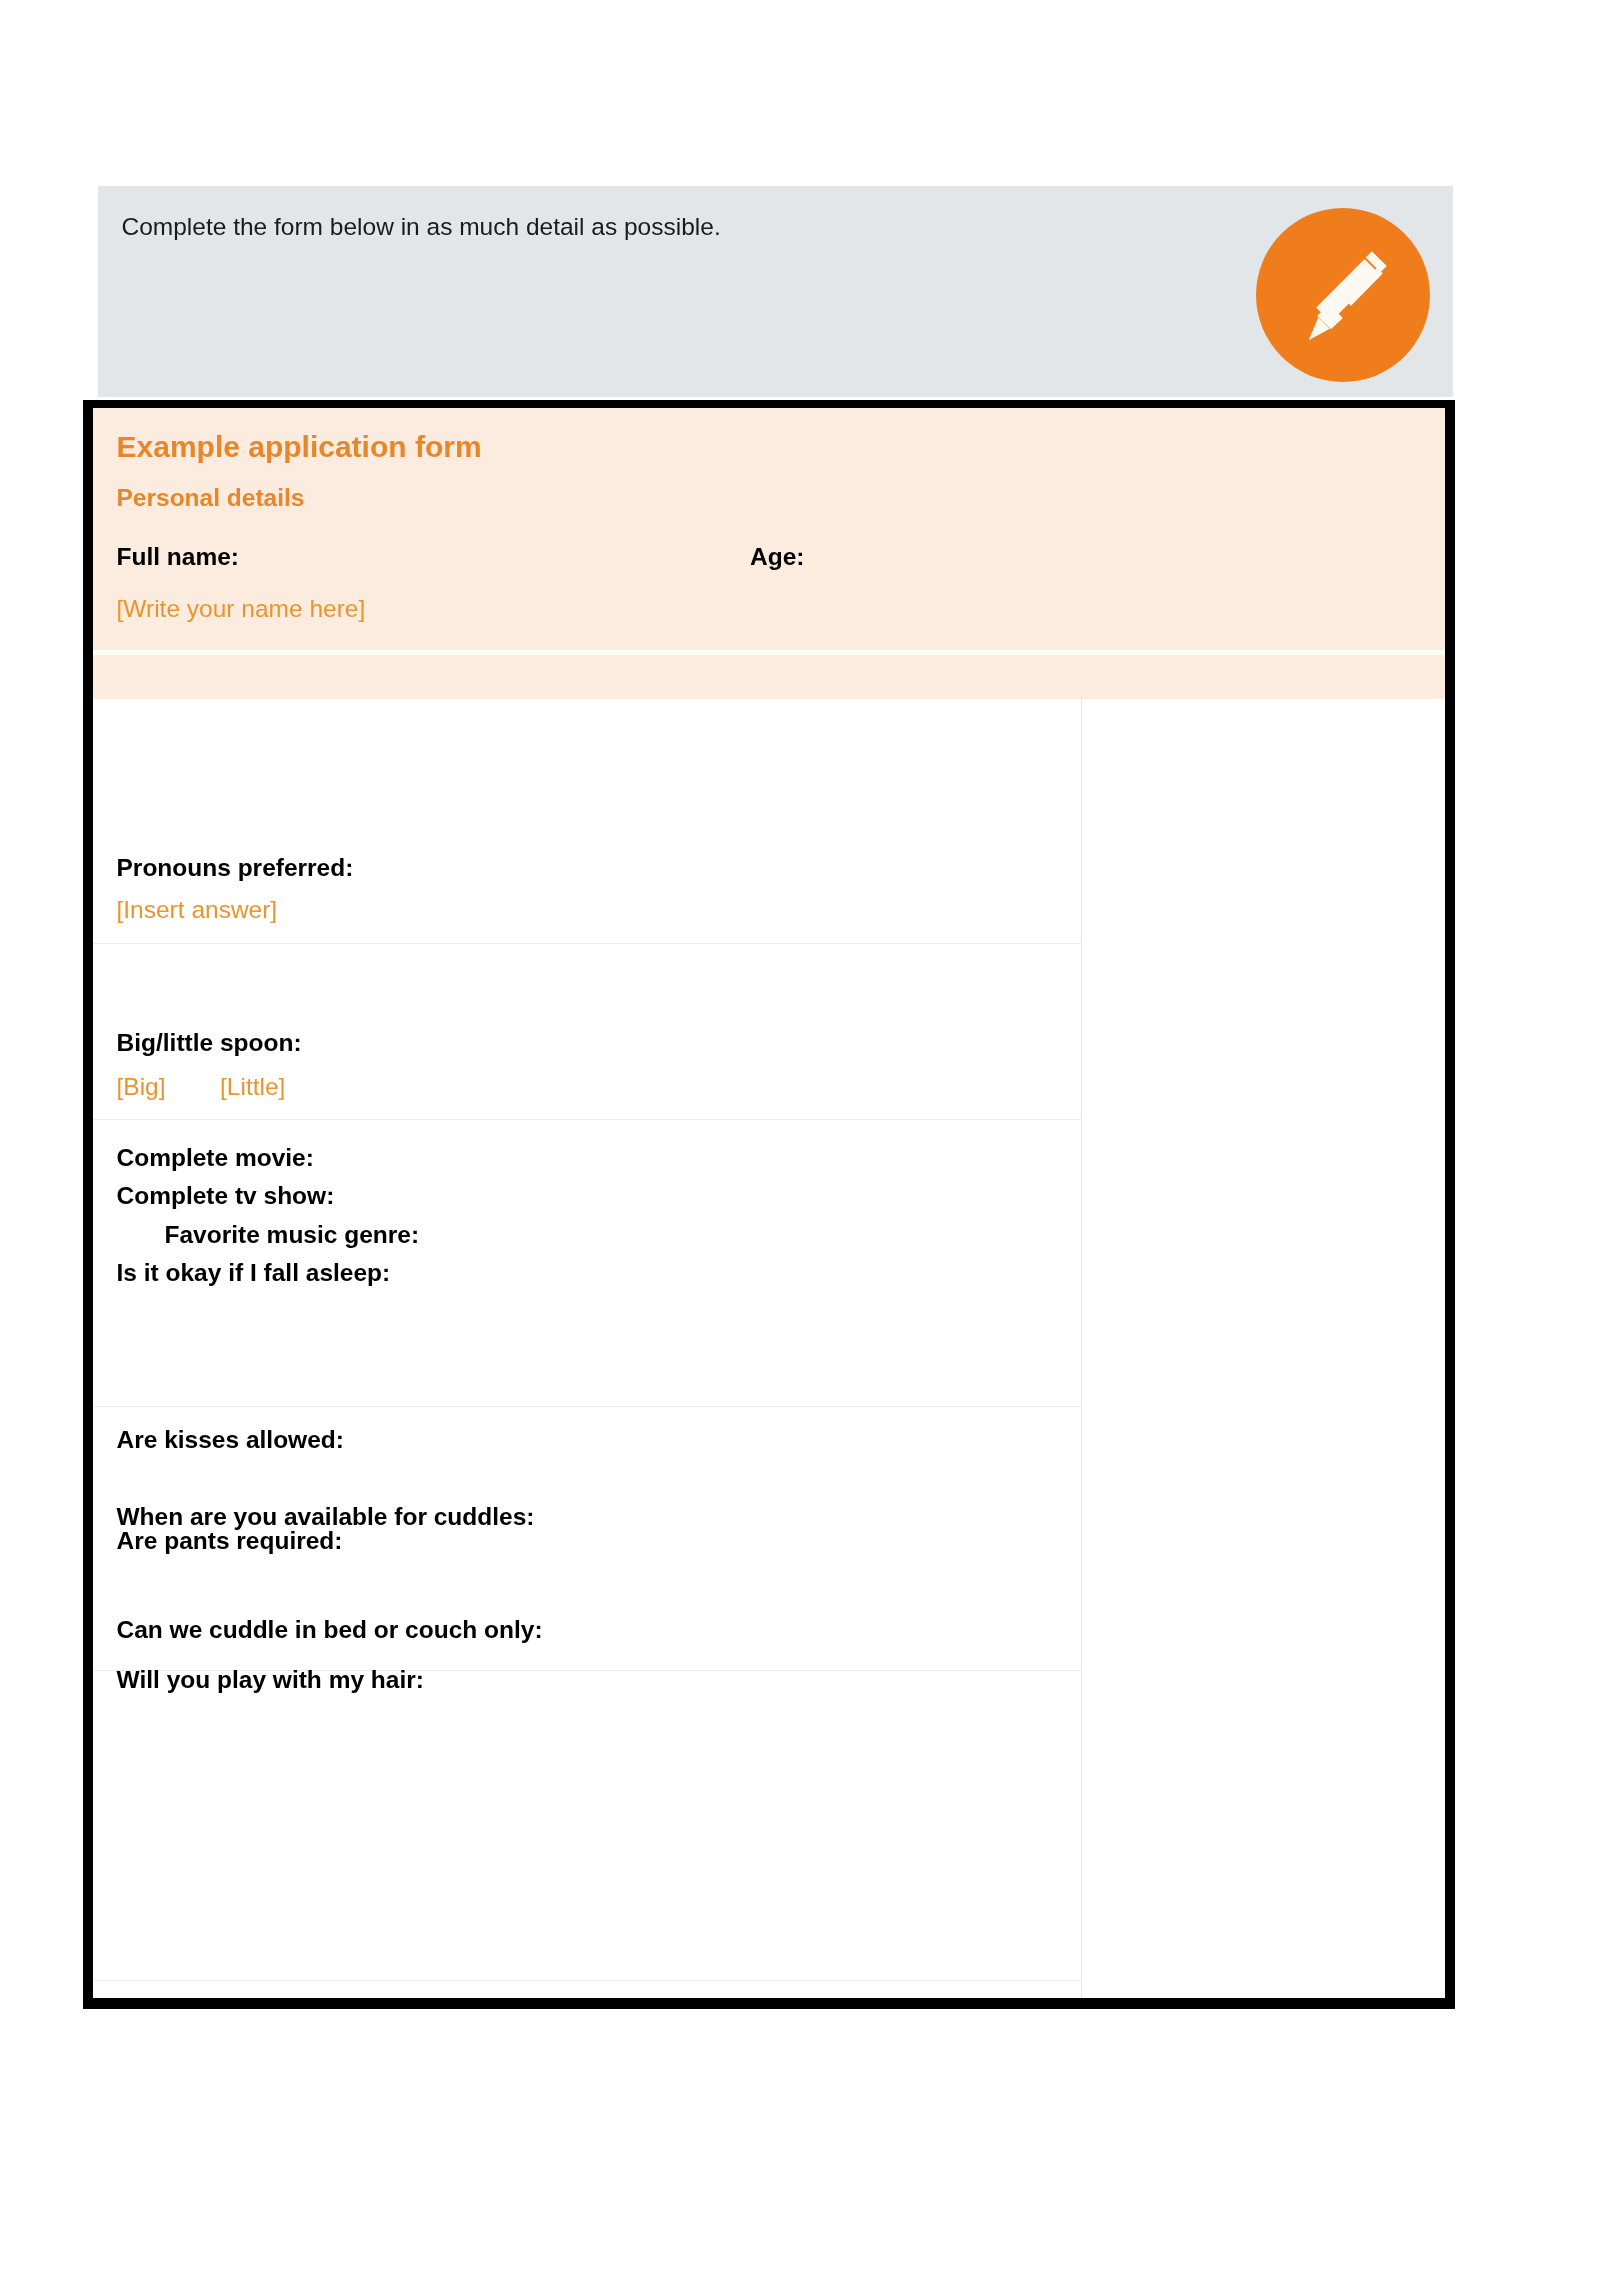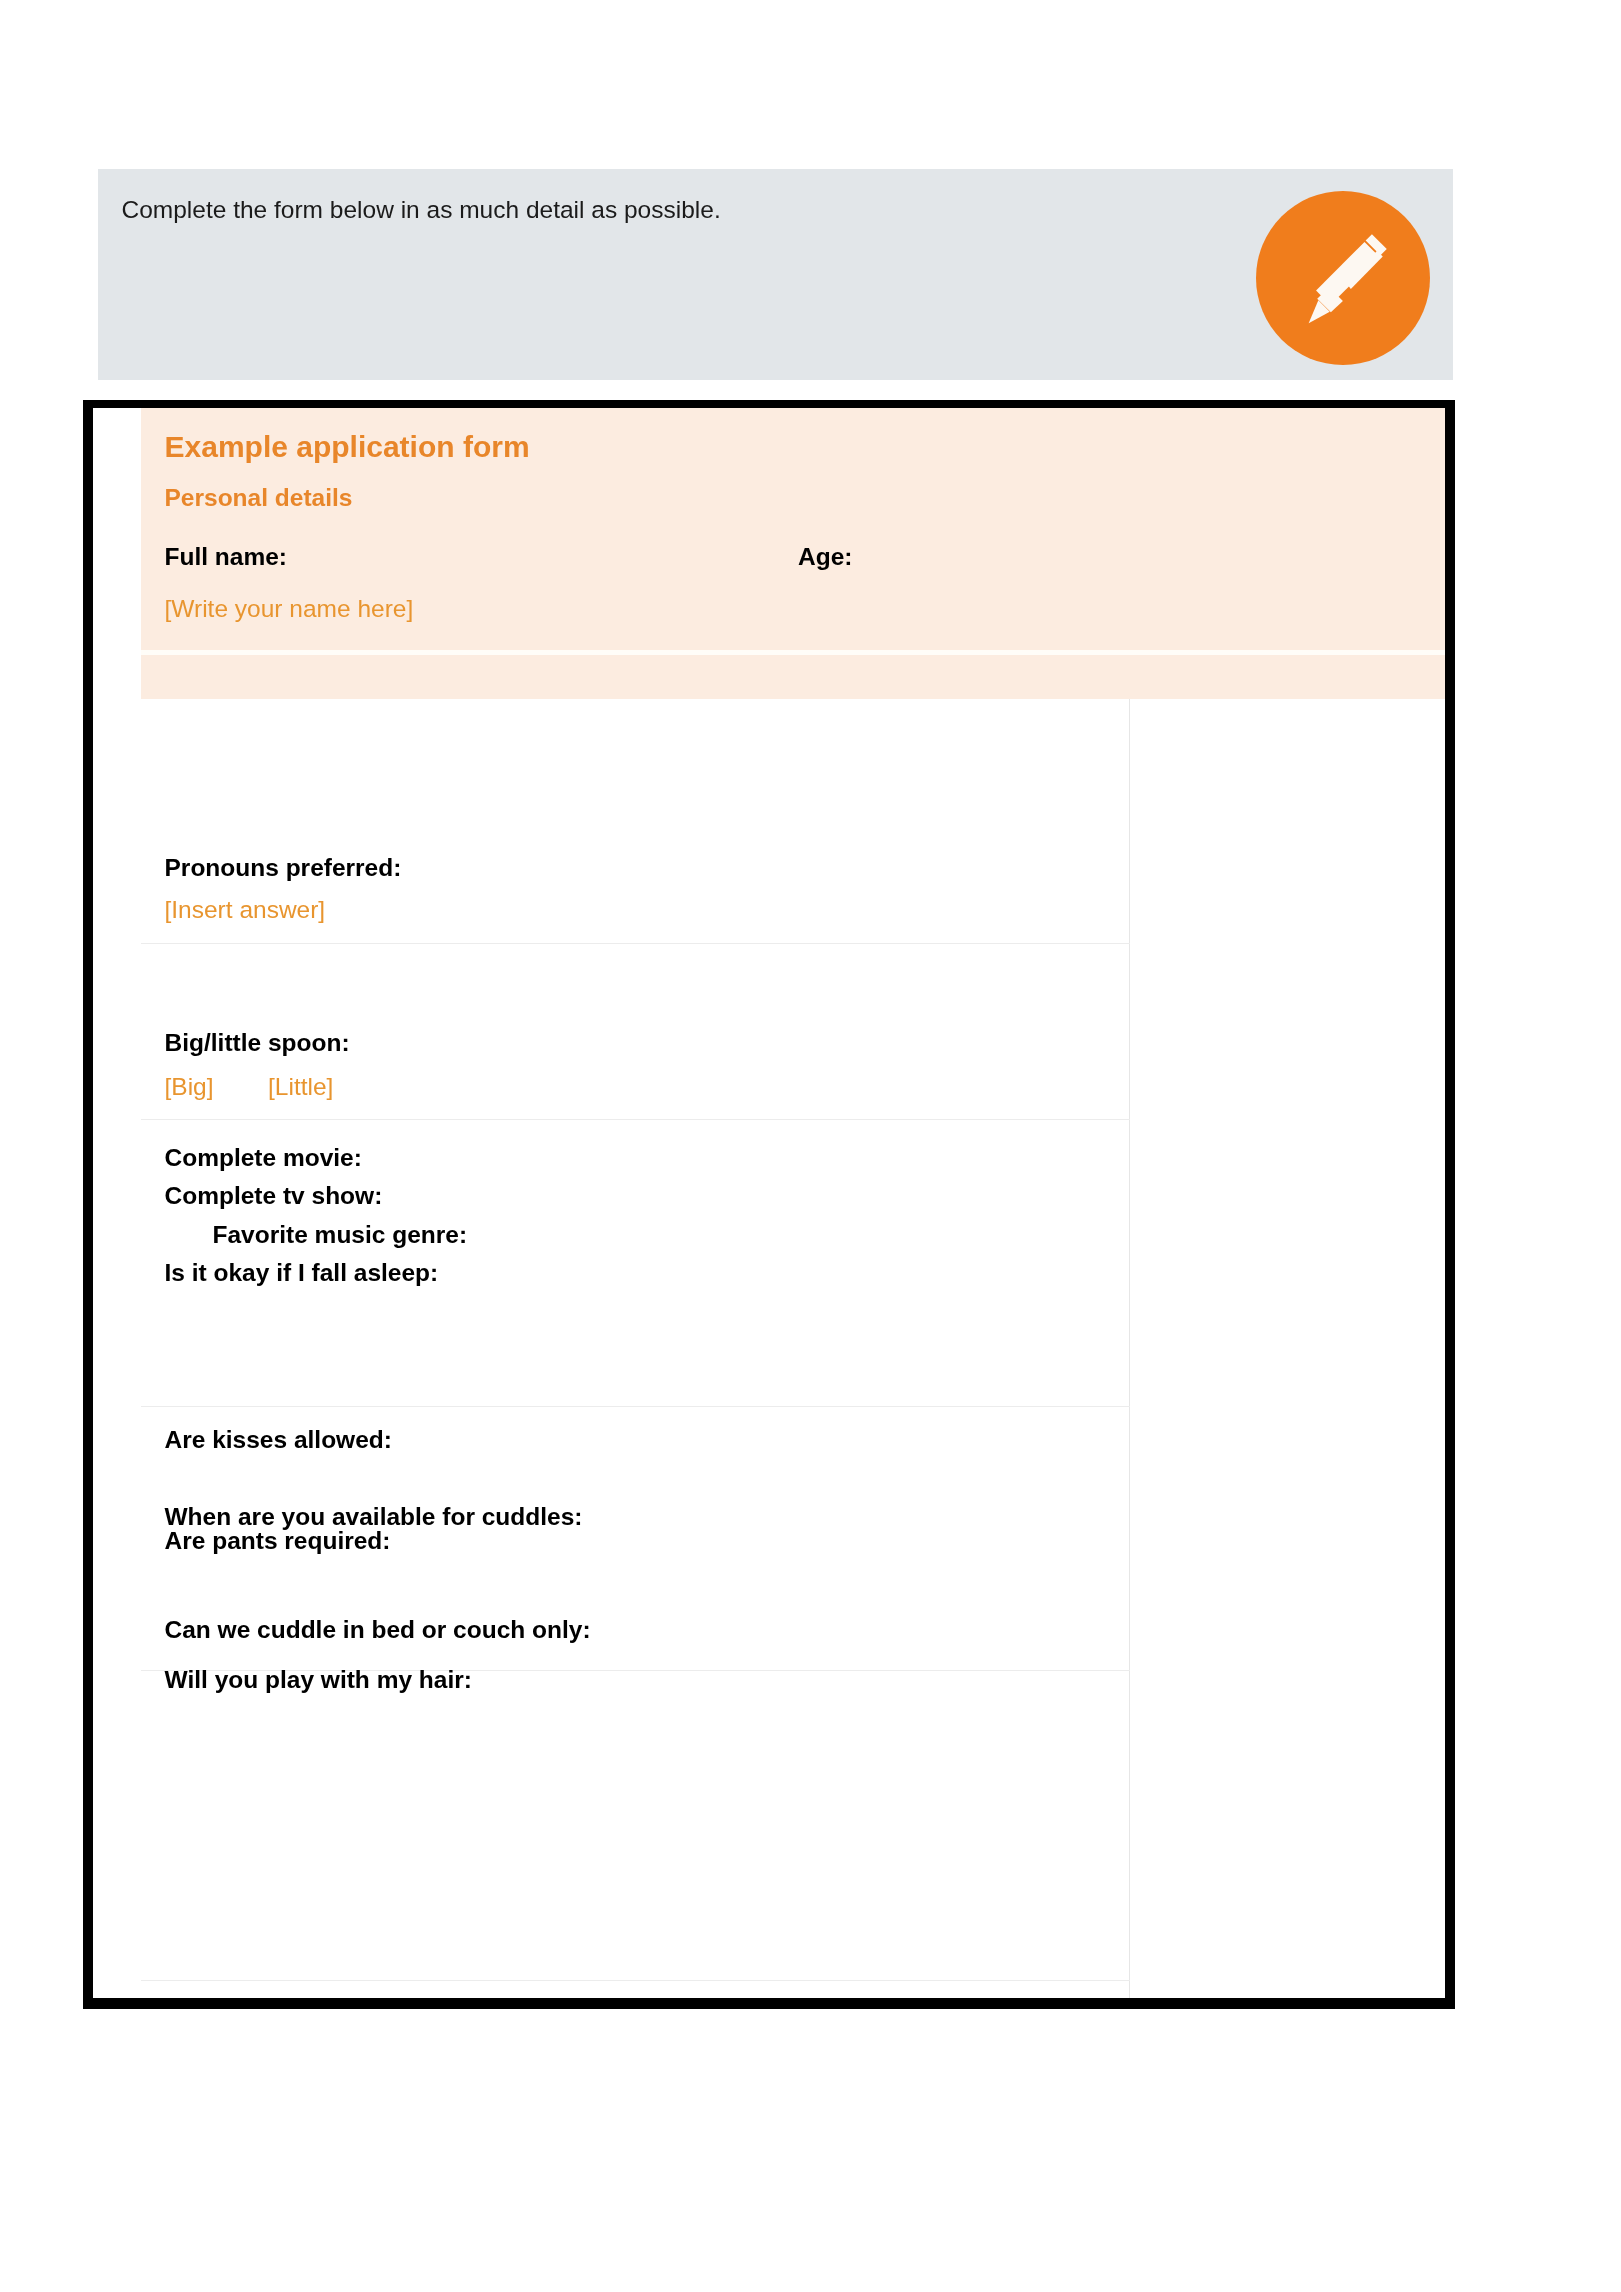--- a/index.html
+++ b/index.html
@@ -36,21 +36,21 @@
     text-decoration-thickness: 3.9px;
     text-underline-offset: 9.8px;
     white-space: nowrap;
     line-height: 1.1;
   }
 
   
   .intro-band {
     position: absolute;
     left: 98px;
-    top: 169px;
+    top: 186px;
     width: 1355px;
     height: 211px;
     background: #e2e6e9;
   }
   .intro-text {
     position: absolute;
     left: 23.5px;
     top: 24.5px;
     font-size: 24.5px;
     color: #1b1b1b;
@@ -80,21 +80,20 @@
     left: 83px;
     top: 400px;
     width: 1372px;
     height: 1609px;
     box-sizing: border-box;
     border-left: 10.8px solid #000000;
     border-right: 10.8px solid #000000;
     border-top: 8.8px solid #000000;
     border-bottom: 11.8px solid #000000;
     background: #ffffff;
-    padding-left: 48px;
   }
   .table-inner {
     position: relative;
     width: 100%;
     height: 100%;
     background: #ffffff;
   }
 
   
   .peach-block {

